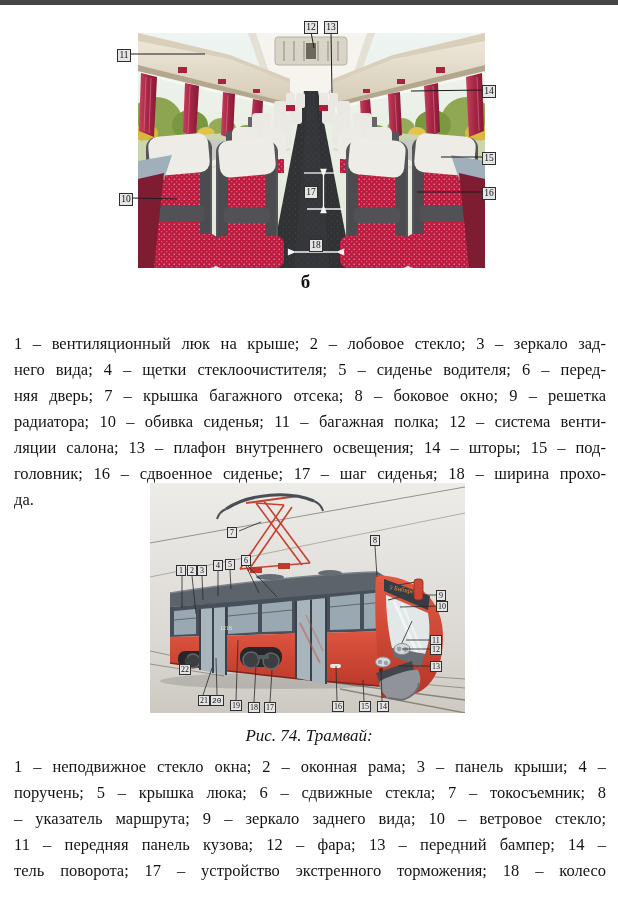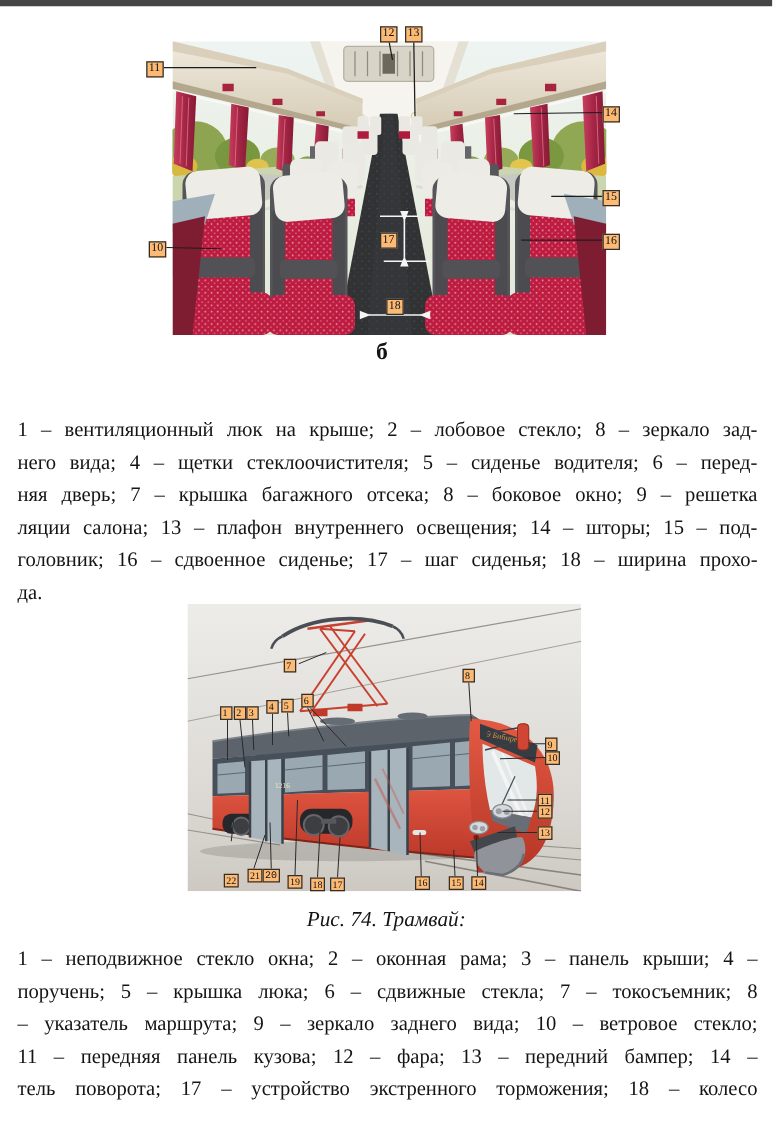--- a/index.html
+++ b/index.html
@@ -4,22 +4,22 @@
 <style>
   html,body { margin:0; padding:0; background:#ffffff; }
   #page { position:relative; width:618px; height:897px; background:#ffffff; overflow:hidden;
           font-family:"Liberation Serif","DejaVu Serif",serif; color:#141414; }
   #topstrip { position:absolute; left:0; top:0; width:618px; height:5px; background:#454545; }
   #bus-photo  { position:absolute; left:138px; top:33px;  width:347px; height:235px; z-index:1; }
   #tram-photo { position:absolute; left:150px; top:483px; width:315px; height:230px; z-index:1; }
   #overlay { position:absolute; left:0; top:0; width:618px; height:897px; pointer-events:none; z-index:4; }
   .ln-bus  { stroke:#1c1c1c; stroke-width:1; }
   .ln-tram { stroke:#2a2a2a; stroke-width:0.8; }
-  .co { position:absolute; z-index:5; background:#fdba74; border:1px solid #2f2f2f; color:#111;
-        text-align:left; box-sizing:border-box; font-family:"Liberation Serif",serif; }
+  .co { position:absolute; z-index:5; background:#e5e5e5; border:1px solid #2f2f2f; color:#111;
+        text-align:center; box-sizing:border-box; font-family:"Liberation Serif",serif; }
   .co-bus  { min-width:14px; height:13px; font-size:9.5px; line-height:11px; padding:0 1px; }
   .co-tram { min-width:10px; height:11px; font-size:8px;  line-height:9px;  padding:0 1px; }
   #sublabel-b { position:absolute; left:138px; top:271px; width:335px; text-align:center;
                 font-weight:bold; font-size:19px; z-index:2; }
   .caption { position:absolute; left:0; width:618px; font-style:italic; font-size:17px;
              text-align:center; z-index:2; }
   #cap73 { top:299px; }
   #cap74 { top:726px; }
   .para { position:absolute; left:14px; width:592px; font-size:16.5px; line-height:26px; z-index:2; }
   #para1 { top:331px; }
@@ -248,23 +248,24 @@
       <line x1="169" y1="176" x2="205" y2="176"></line>
       <line x1="185.5" y1="143" x2="185.5" y2="173" marker-start="url(#mw)" marker-end="url(#mw)"></line>
     </g>
     <g stroke="#f5f5f3" stroke-width="1.3" fill="none">
       <line x1="157" y1="219" x2="199" y2="219" marker-start="url(#mw)" marker-end="url(#mw)"></line>
     </g>
   </svg>
 
   <div id="sublabel-b">б</div>
   <div id="para1" class="para">
-      <div class="legend-line">1 – вентиляционный люк на крыше; 2 – лобовое стекло; 8 – зеркало зад-</div>
+      <div class="legend-line">1 – вентиляционный люк на крыше; 2 – лобовое стекло; 3 – зеркало зад-</div>
       <div class="legend-line">него вида; 4 – щетки стеклоочистителя; 5 – сиденье водителя; 6 – перед-</div>
       <div class="legend-line">няя дверь; 7 – крышка багажного отсека; 8 – боковое окно; 9 – решетка</div>
+      <div class="legend-line">радиатора; 10 – обивка сиденья; 11 – багажная полка; 12 – система венти-</div>
       <div class="legend-line">ляции салона; 13 – плафон внутреннего освещения; 14 – шторы; 15 – под-</div>
       <div class="legend-line">головник; 16 – сдвоенное сиденье; 17 – шаг сиденья; 18 – ширина прохо-</div>
       <div class="legend-line no-just">да.</div>
     </div>
 
   <svg id="tram-photo" viewBox="0 0 315 230" preserveAspectRatio="none">
     <defs>
       <linearGradient id="tBg" x1="0" y1="0" x2="0" y2="1">
         <stop offset="0" stop-color="#edecE9"></stop>
           <stop offset="0.7" stop-color="#dbd8d3"></stop>
@@ -454,14 +455,14 @@
     <div class="co co-tram" style="left: 430px; top: 644px;">12</div>
     <div class="co co-tram" style="left: 430px; top: 661px;">13</div>
     <div class="co co-tram" style="left: 377px; top: 701px;">14</div>
     <div class="co co-tram" style="left: 359px; top: 701px;">15</div>
     <div class="co co-tram" style="left: 332px; top: 701px;">16</div>
     <div class="co co-tram" style="left: 264px; top: 702px;">17</div>
     <div class="co co-tram" style="left: 248px; top: 702px;">18</div>
     <div class="co co-tram" style="left: 230px; top: 700px;">19</div>
     <div class="co co-tram" style="left: 210px; top: 695px; font-family: Liberation Mono, monospace;">20</div>
     <div class="co co-tram" style="left: 198px; top: 695px;">21</div>
-    <div class="co co-tram" style="left: 179px; top: 699px;">22</div>
+    <div class="co co-tram" style="left: 179px; top: 664px;">22</div>
   </div>
 
 </body></html>

